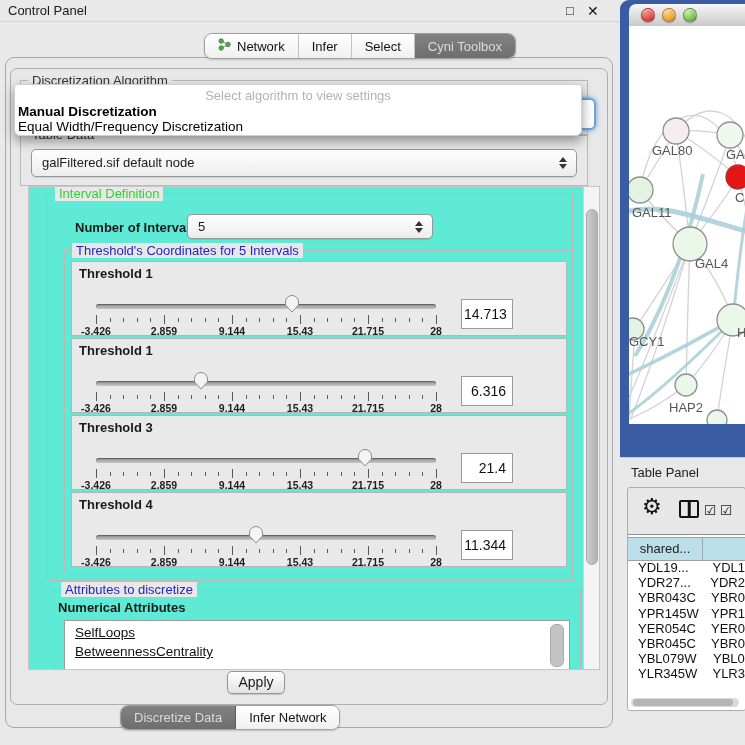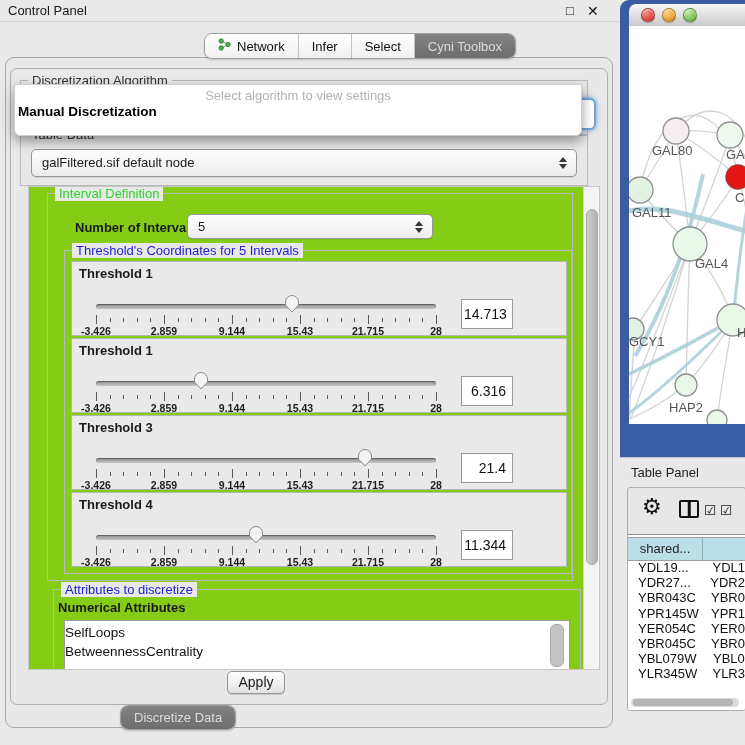--- a/index.html
+++ b/index.html
@@ -40,41 +40,41 @@
   .popup{left:14px;top:84px;width:566px;height:50px;background:#fff;border:1px solid #cfcfcf;border-radius:3px 3px 6px 6px;
          box-shadow:0 5px 12px rgba(0,0,0,.4);z-index:40;}
   .popup .ph{position:absolute;top:3px;width:100%;text-align:center;font-size:13px;color:#b2b2b2;}
   .popup .opt{position:absolute;left:3px;font-size:13.5px;color:#000;white-space:nowrap;}
   .popup .opt.b{font-weight:bold;top:19px;}
   .popup .opt.r{top:34px;}
   .focus-combo{left:560px;top:98px;width:32px;height:28px;background:#fff;border:2px solid #6ea4d8;border-radius:6px;
                box-shadow:0 0 5px rgba(90,150,220,.95);z-index:10;}
 
   
-  .scrollpane{left:28px;top:186px;width:570px;height:482px;overflow:hidden;border:1px solid #c6c6c6;background:#84cc16;}
+  .scrollpane{left:28px;top:186px;width:570px;height:482px;overflow:hidden;border:1px solid #c6c6c6;background:#5eead4;}
   .vscroll{position:absolute;right:0;top:0;width:15px;height:100%;background:#f4f4f4;border-left:1px solid #d2d2d2;}
   .vscroll .vthumb{position:absolute;left:2px;top:22px;width:10px;height:354px;border:1px solid #a8a8a8;
                    border-radius:6px;background:linear-gradient(90deg,#cdcdcd,#b2b2b2);}
 
   .tpanel{position:absolute;left:6px;width:494px;height:73px;border:1px solid #b5b5b5;background:#e9e9e9;}
   .tpanel .ttitle{position:absolute;left:7px;top:4px;font-size:13px;font-weight:bold;}
   .slider{position:absolute;left:24px;top:30px;width:340px;height:44px;}
   .track{position:absolute;left:0;top:12px;width:100%;height:5px;border-radius:3px;background:linear-gradient(#8d8d8d,#c6c6c6);
          box-shadow:inset 0 1px 1px rgba(0,0,0,.35);}
   .thumb{position:absolute;top:2px;z-index:3;}
   .ticks{position:absolute;left:0;top:23px;width:100%;height:9px;}
   .ticks i{position:absolute;width:1px;top:3px;height:4px;background:#5a5a5a;}
   .ticks i.maj{top:0;height:9px;}
   .scale{position:absolute;left:0;top:33px;width:100%;height:12px;}
   .scale span{position:absolute;transform:translateX(-50%);font-size:10.5px;font-weight:bold;color:#1e1e1e;white-space:nowrap;}
   .valbox{position:absolute;left:389px;top:37px;width:52px;height:30px;box-sizing:border-box;border:1px solid #9a9a9a;
           background:#fff;font-family:inherit;font-size:14px;text-align:right;padding-right:6px;color:#111;}
 
   .attr-list{position:absolute;left:10px;top:30px;width:504px;height:52px;background:#fff;border:1px solid #9b9b9b;overflow:hidden;}
-  .attr-item{font-size:13.5px;line-height:19px;color:#111;}
+  .attr-item{font-size:13.5px;line-height:19px;padding-left:10px;color:#111;text-decoration:underline;}
   .lthumb{position:absolute;right:5px;top:3px;width:12px;height:41px;background:#c3c3c3;border:1px solid #ababab;border-radius:6px;}
 
   .btn{box-sizing:border-box;border:1px solid #969696;border-radius:5px;background:linear-gradient(#ffffff,#e2e2e2);
        font-size:14px;text-align:center;box-shadow:0 1px 1px rgba(0,0,0,.15);}
 
   
   .netwin{left:620px;top:0;width:125px;height:457px;background:#3a5ca2;border-top-left-radius:9px;}
   .net-titlebar{position:absolute;left:9px;top:4px;right:0;height:22px;border-top-left-radius:7px;
                 background:linear-gradient(#f7f7f7,#c9c9c9);border-bottom:1px solid #9a9a9a;}
   .light{position:absolute;top:4px;width:14px;height:14px;border-radius:50%;box-shadow:inset 0 1px 2px rgba(255,255,255,.7),0 1px 1px rgba(0,0,0,.3);border:1px solid rgba(0,0,0,.25);box-sizing:border-box;}
@@ -379,25 +379,29 @@
       <div class="vthumb"></div>
     </div>
   </div>
 
   <div class="abs btn" style="left:227px;top:671px;width:58px;height:23px;line-height:21px;">Apply</div>
 
   <div class="abs segbar" style="left:120px;top:705px;height:23px;">
     <div class="seg sel">
         <span>Discretize Data</span>
       </div>
+    <div class="seg">
+        <span>Infer Network</span>
+      </div>
   </div>
 
   <div class="abs popup">
     <div class="ph">Select algorithm to view settings</div>
     <div class="opt b">Manual Discretization</div>
+    <div class="opt r">Equal Width/Frequency Discretization</div>
   </div>
 
   <div class="abs netwin">
     <div class="net-titlebar">
       <span class="light" style="left:12px;background:radial-gradient(circle at 35% 30%,#f2938f,#df4744 60%,#b02a28);"></span>
       <span class="light" style="left:33px;background:radial-gradient(circle at 35% 30%,#f7d08a,#eea32e 60%,#c27d12);"></span>
       <span class="light" style="left:54px;background:radial-gradient(circle at 35% 30%,#c4ecA5,#7ec254 60%,#4f9028);"></span>
     </div>
     <div class="net-canvas">
       <svg width="116" height="398" viewBox="0 0 116 398">

